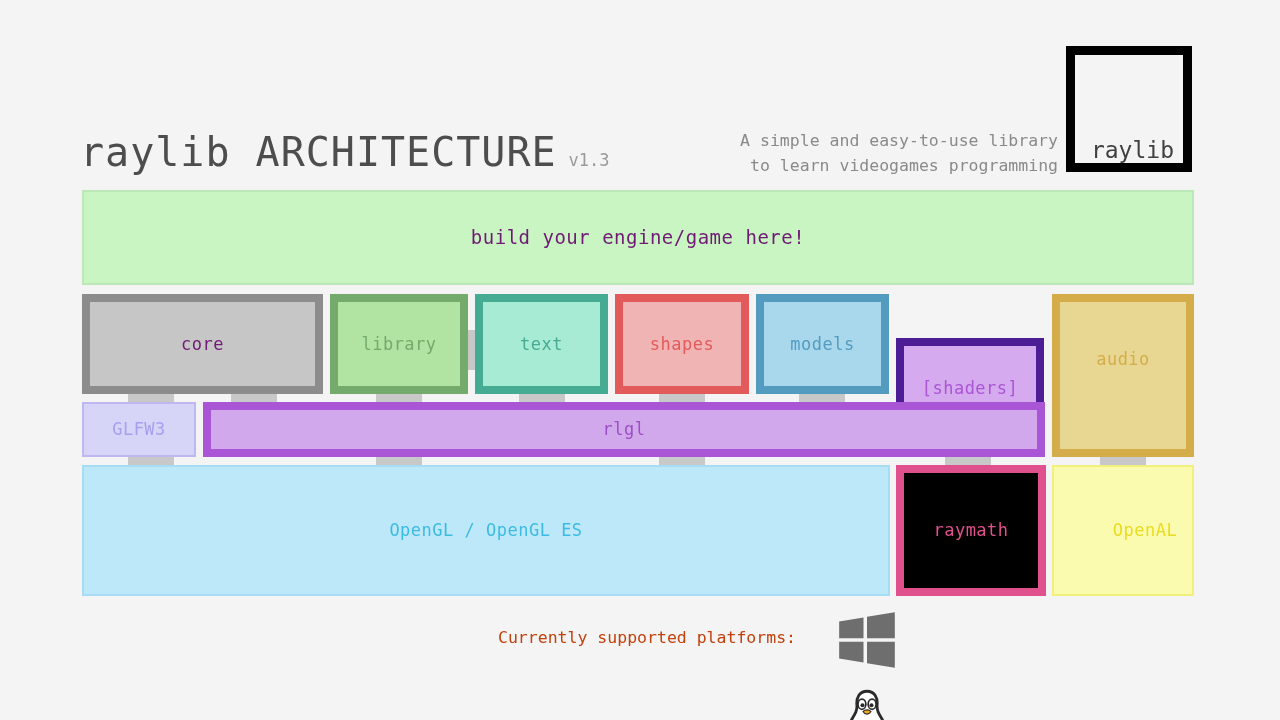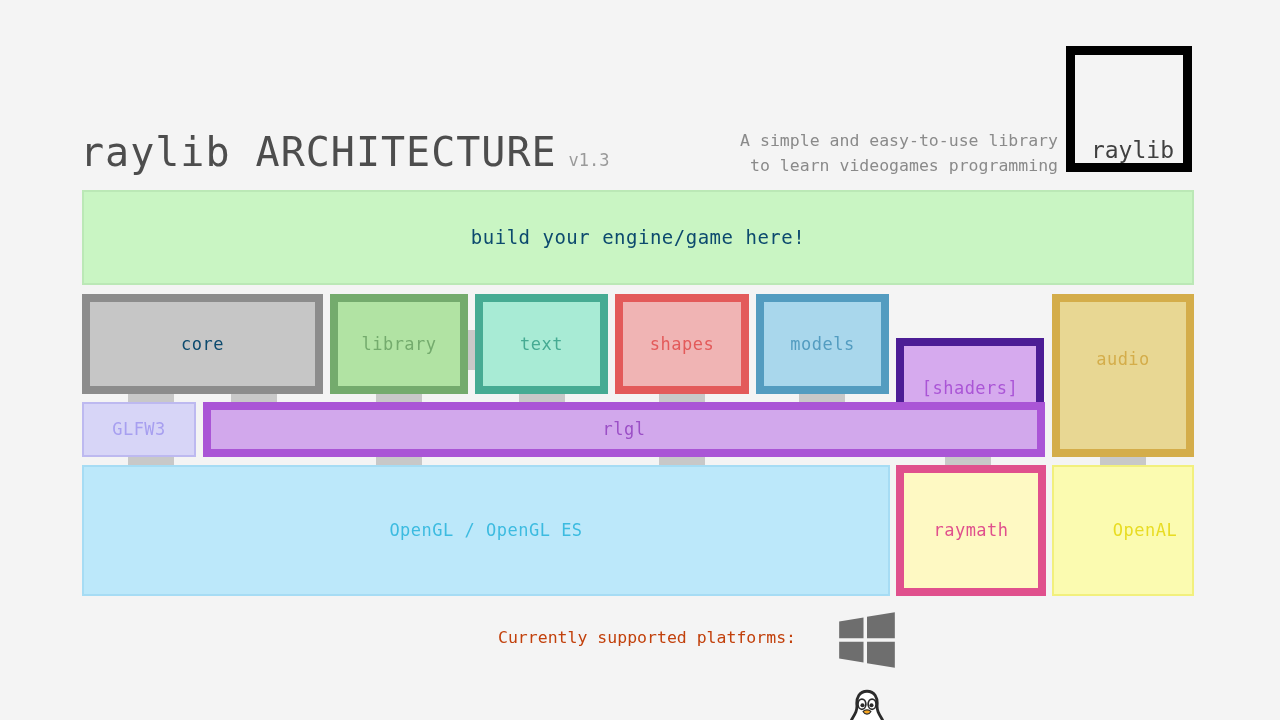--- a/index.html
+++ b/index.html
@@ -82,28 +82,28 @@
 
   
   .banner {
     left: 82px;
     top: 190px;
     width: 1112px;
     height: 95px;
     background: #c9f5c3;
     border: 2px solid #bbe8b6;
     font-size: 19px;
-    color: #0c4a6e;
+    color: #701a75;
   }
 
   
   .mod { font-size: 17px; }
   .mod-core {
     left: 82px; top: 294px; width: 241px; height: 100px;
-    background: #c6c6c6; border: 8px solid #8c8c8c; color: #0c4a6e;
+    background: #c6c6c6; border: 8px solid #8c8c8c; color: #701a75;
   }
   .mod-textures {
     left: 330px; top: 294px; width: 138px; height: 100px;
     background: #b1e3a3; border: 8px solid #74ab6d; color: #74ab6d;
   }
   .mod-text {
     left: 475px; top: 294px; width: 133px; height: 100px;
     background: #a8ebd5; border: 8px solid #46ab93; color: #46ab93;
   }
   .mod-shapes {
@@ -133,21 +133,21 @@
     background: #d2a8ec; border: 8px solid #aa55d6; color: #9b4fc6;
   }
 
   
   .opengl {
     left: 82px; top: 465px; width: 808px; height: 131px;
     background: #bce8fa; border: 2px solid #a6dcf4; color: #3cbbe0;
   }
   .raymath {
     left: 896px; top: 465px; width: 150px; height: 131px;
-    background: #fef9c3; border: 8px solid #e0508d; color: #e0508d;
+    background: #000000; border: 8px solid #e0508d; color: #e0508d;
   }
   .openal {
     left: 1052px; top: 465px; width: 142px; height: 131px;
     background: #fbfbb0; border: 2px solid #f2f07d; color: #e8dc22; padding-left: 44px;
   }
 
   
   .tab {
     position: absolute;
     background: #c8c8c8;

